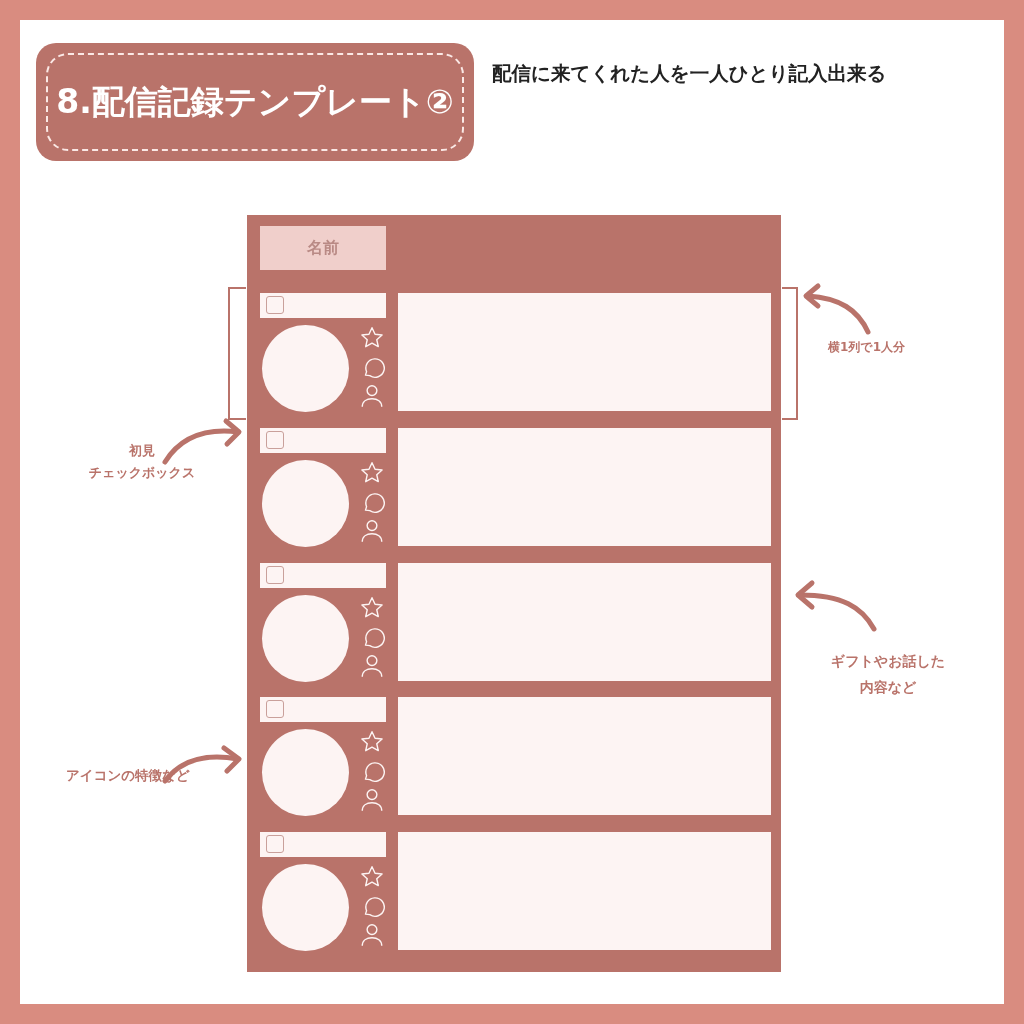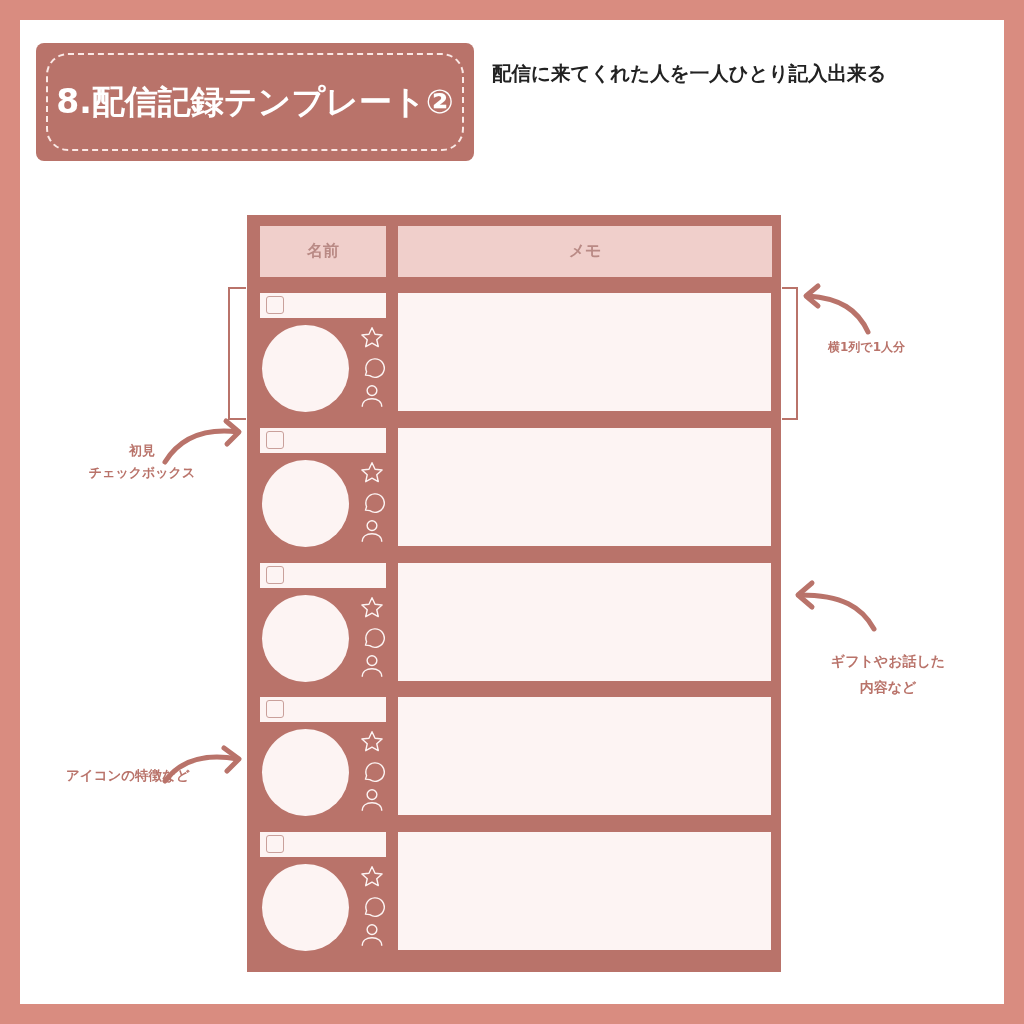--- a/index.html
+++ b/index.html
@@ -1,18 +1,18 @@
 <!DOCTYPE html>
 <html><head>
 <meta charset="utf-8">
 <style>
   html,body{margin:0;padding:0;}
   body{width:1024px;height:1024px;position:relative;overflow:hidden;background:#d98c80;font-family:"DejaVu Sans",sans-serif;}
   .canvas{position:absolute;left:20px;top:20px;width:984px;height:984px;background:#ffffff;}
-  .title-badge{position:absolute;left:36px;top:43px;width:438px;height:118px;background:#b9736a;border-radius:8px;}
+  .title-badge{position:absolute;left:36px;top:43px;width:438px;height:118px;background:#b9736a;border-radius:20px;}
   .title-badge .dash{position:absolute;left:10px;top:10px;right:10px;bottom:10px;border:2.5px dashed #fbe9e6;border-radius:22px;}
   .title-badge .txt{position:absolute;left:0;right:0;top:0;bottom:0;display:flex;align-items:center;justify-content:center;color:#fff;font-weight:bold;font-size:33px;letter-spacing:0px;}
   .desc{position:absolute;left:492px;top:62px;font-weight:bold;font-size:19.5px;line-height:24px;color:#222;}
   .desc div{white-space:nowrap;}
   .sheet{position:absolute;left:247px;top:215px;width:534px;height:757px;background:#b9736a;}
   .hdr{position:absolute;background:#f0cfcb;color:#b98a85;font-weight:bold;font-size:16px;display:flex;align-items:center;justify-content:center;}
   .row{position:absolute;left:0;width:534px;height:120px;}
   .namebox{position:absolute;left:13px;top:0;width:126px;height:25px;background:#fdf4f3;}
   .chk{position:absolute;left:6px;top:3px;width:16px;height:16px;border:1.5px solid #c9a09b;border-radius:3px;background:#fdf4f3;}
   .avatar{position:absolute;left:15px;top:32px;width:87px;height:87px;border-radius:50%;background:#fdf4f3;}
@@ -34,22 +34,21 @@
 </div>
 
 <div class="desc">
   <div>配信に来てくれた人を一人ひとり記入出来る</div>
 </div>
 
 <div class="bracket" style="left:228px;top:287px;width:16px;height:129px;border-right:none;"></div>
 <div class="bracket" style="left:782px;top:287px;width:14px;height:129px;border-left:none;"></div>
 
 <div class="sheet">
-  <div class="hdr" style="left:13px;top:11px;width:126px;height:51px;">名前</div>
-  <div class="hdr" style="left:151px;top:11px;width:374px;height:51px;">メモ</div>
+  <div class="hdr" style="left:13px;top:11px;width:126px;height:44px;">名前</div>
 
   <div class="row" style="top:78px;">
     <div class="namebox">
         <div class="chk"></div>
       </div>
     <div class="avatar"></div>
     <div class="icons">
       <svg width="26" height="26" viewBox="0 0 24 24">
           <path d="M12 2.5l2.8 6 6.5.7-4.9 4.4 1.4 6.4L12 16.8 6.2 20l1.4-6.4L2.7 9.2l6.5-.7z" fill="none" stroke="#fdf4f3" stroke-width="1.3" stroke-linejoin="round"></path>
         </svg>

